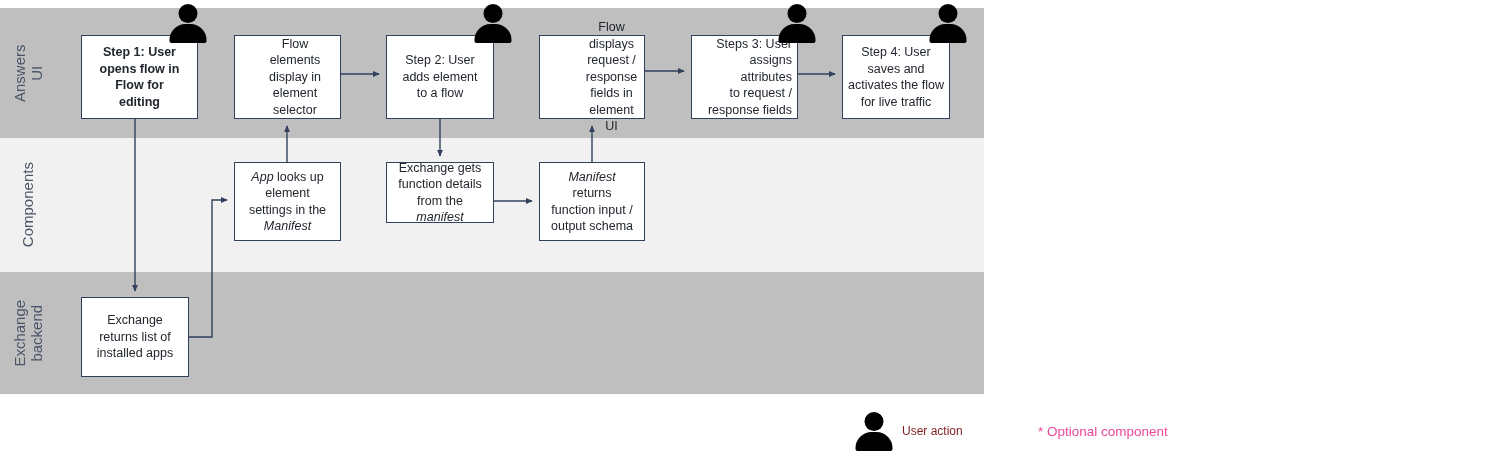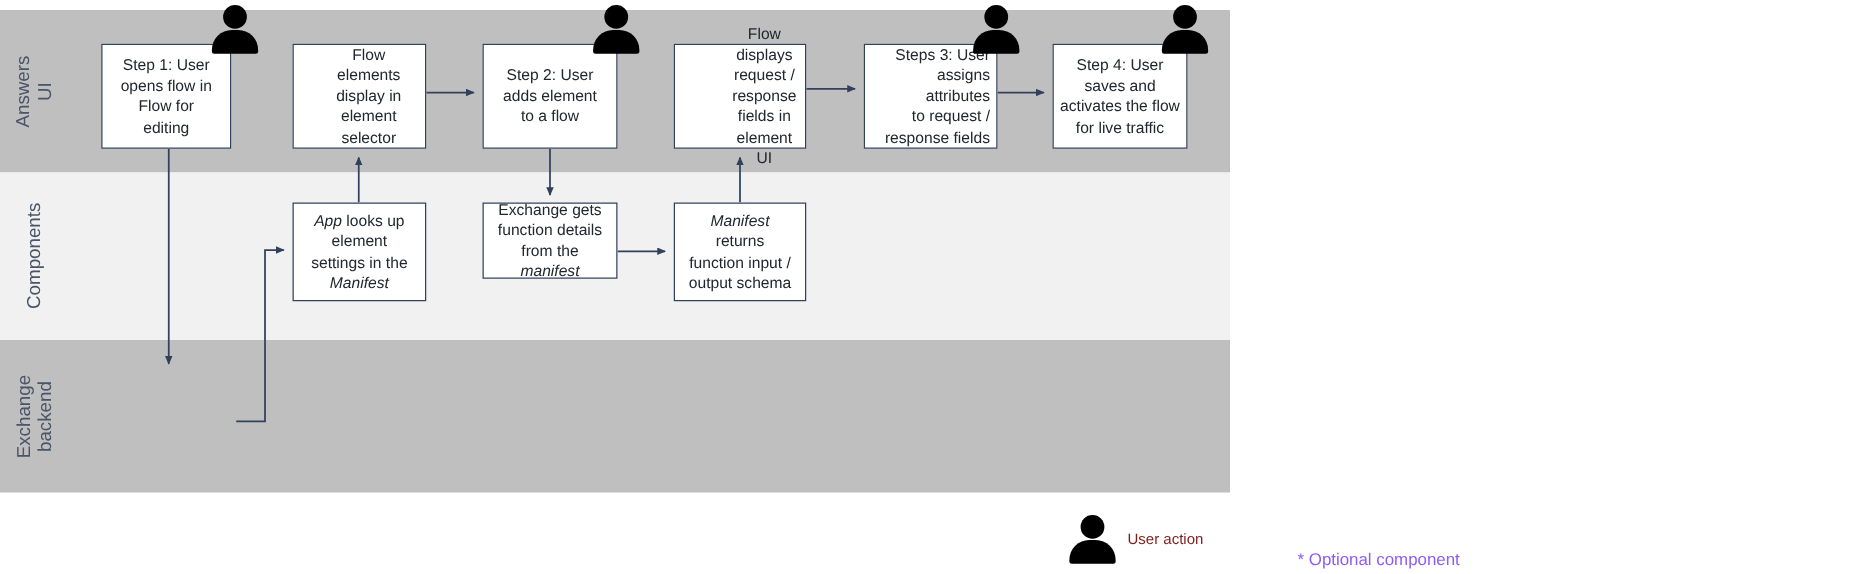--- a/index.html
+++ b/index.html
@@ -70,21 +70,21 @@
     color: #22272e;
     font-size: 12.5px;
     line-height: 1.32;
     padding: 3px 5px;
     z-index: 3;
   }
   .node .txt { display: block; white-space: pre-line; }
   .node em { font-style: italic; }
 
   
-  #node-step1        { left: 81px;  top: 35px;  width: 104px; height: 84px; }
+  #node-step1        { left: 81px;  top: 35px;  width: 117px; height: 84px; font-weight: bold; }
   #node-flow-elements{ left: 234px; top: 35px;  width: 107px; height: 84px; padding-left: 20px; }
   #node-step2        { left: 386px; top: 35px;  width: 108px; height: 84px; }
   #node-flow-displays{ left: 539px; top: 35px;  width: 106px; height: 84px; padding-left: 44px; }
   #node-step3        { left: 691px; top: 35px;  width: 107px; height: 84px; text-align: right; }
   #node-step4        { left: 842px; top: 35px;  width: 108px; height: 84px; }
 
   
   #node-app-lookup   { left: 234px; top: 162px; width: 107px; height: 79px; }
   #node-exchange-gets{ left: 386px; top: 162px; width: 108px; height: 61px; }
   #node-manifest     { left: 539px; top: 162px; width: 106px; height: 79px; }
@@ -135,23 +135,23 @@
     position: absolute;
     left: 62px;
     top: 16px;
     font-size: 12px;
     color: #7f1d1d;
     white-space: nowrap;
   }
   #legend-optional-label {
     position: absolute;
     left: 198px;
-    top: 32px;
+    top: 16px;
     font-size: 13.5px;
-    color: #8b5cf6;
+    color: #ec4899;
     white-space: nowrap;
   }
 
   svg#connectors {
     position: absolute;
     left: 0; top: 0;
     width: 1500px; height: 459px;
     z-index: 2;
     pointer-events: none;
   }
@@ -244,20 +244,25 @@
   <div class="node" id="node-app-lookup">
     <span class="txt"><em>App</em> looks up<br>element<br>settings in the<br><em>Manifest</em></span>
   </div>
   <div class="node" id="node-exchange-gets">
     <span class="txt">Exchange gets<br>function details<br>from the<br><em>manifest</em></span>
   </div>
   <div class="node" id="node-manifest">
     <span class="txt"><em>Manifest</em><br>returns<br>function input /<br>output schema</span>
   </div>
 
+  <div class="node" id="node-exchange-ret">
+    <span class="txt">Exchange
+returns list of
+installed apps</span>
+  </div>
 
   <div class="person" id="person-step1">
     <div class="head"></div>
     <div class="body"></div>
   </div>
   <div class="person" id="person-step2">
     <div class="head"></div>
     <div class="body"></div>
   </div>
   <div class="person" id="person-step3">

